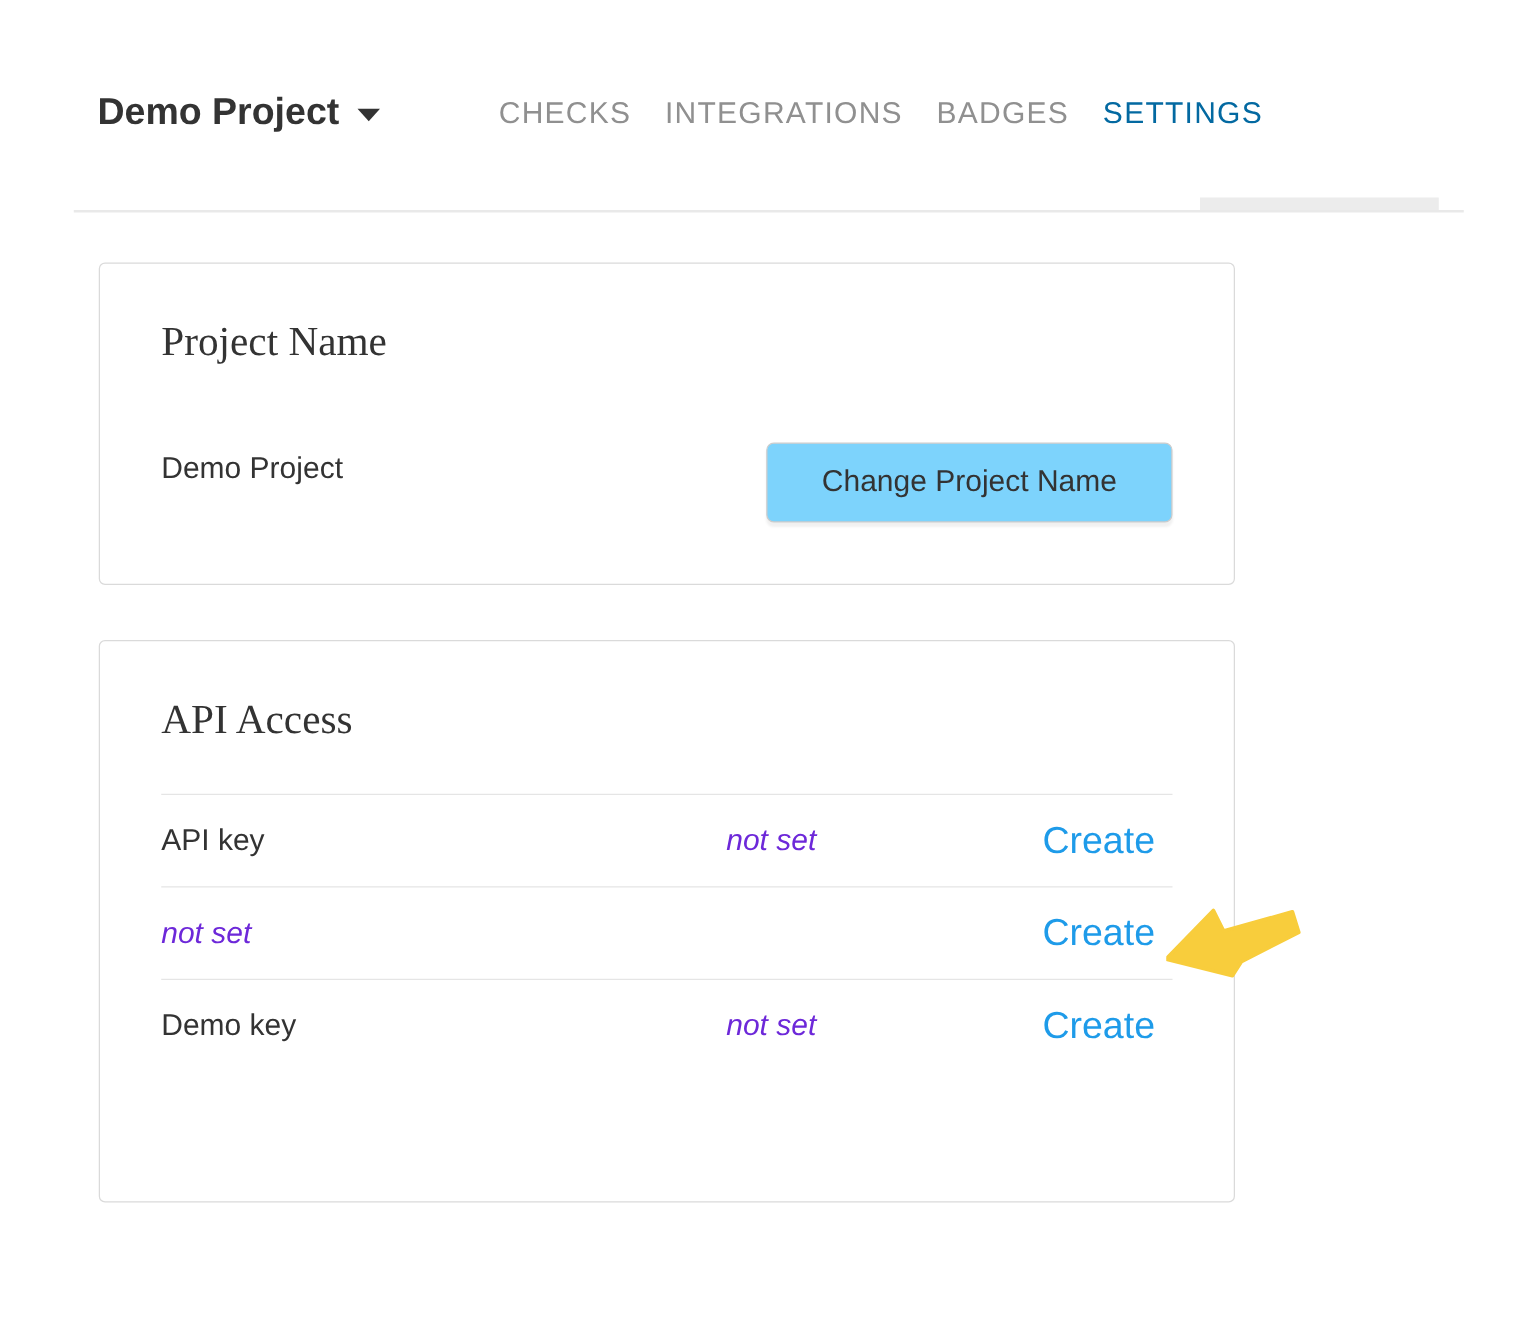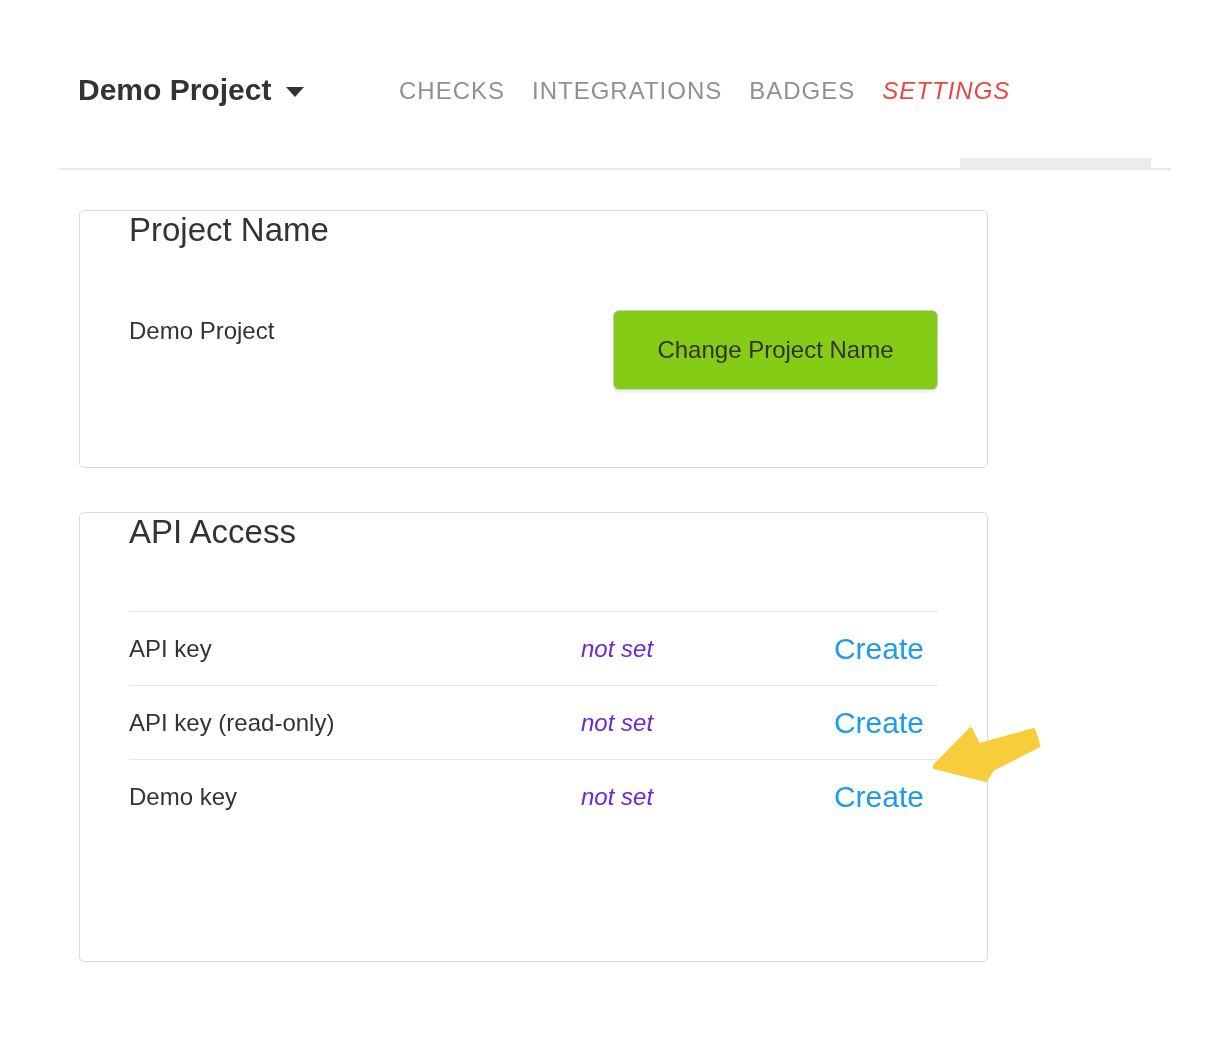--- a/index.html
+++ b/index.html
@@ -45,21 +45,21 @@
     gap: 27px;
   }
   .nav-tab {
     font-size: 24px;
     letter-spacing: 1px;
     color: #909090;
     line-height: 26px;
     white-space: nowrap;
     cursor: pointer;
   }
-  .nav-tab.active { color: #ef4444; font-style: italic; }
+  .nav-tab.active { color: #0369a1; }
   .active-tab-indicator {
     position: absolute;
     left: 960px;
     top: 158px;
     width: 191px;
     height: 11px;
     background: #ececec;
   }
   .header-divider {
     position: absolute;
@@ -76,54 +76,56 @@
     left: 79px;
     width: 909px;
     background: #ffffff;
     border: 1px solid #dadada;
     border-radius: 5px;
     padding: 0 49px;
   }
   .card-project-name { top: 210px; height: 258px; }
   .card-api-access   { top: 512px; height: 450px; }
   .card-title {
+    margin-top: 44px;
     font-size: 33px;
     font-weight: 400;
     color: #333333;
     line-height: 38px;
+    font-family: Liberation Serif, serif;
   }
 
   
   .name-row {
     margin-top: 61px;
     display: flex;
     justify-content: space-between;
     align-items: flex-start;
   }
   .current-name {
     font-size: 24px;
     color: #333333;
     margin-top: 7px;
   }
   .btn-default {
     min-width: 325px;
-    height: 80px;
-    background: #84cc16;
+    height: 64px;
+    background: #7dd3fc;
     border: 1px solid #cccccc;
     border-radius: 6px;
     font-family: "Liberation Sans", sans-serif;
     font-size: 24px;
     color: #333333;
     box-shadow: 0 3px 2px rgba(0,0,0,0.06);
     cursor: pointer;
     padding: 0 30px;
   }
 
   
-  .api-table { margin-top: 60px; }
+  .api-table { margin-top: 40px; }
   .api-row {
     display: flex;
     align-items: center;
     height: 74px;
     border-top: 1px solid #e5e5e5;
   }
   .api-row .key-label {
     width: 452px;
     font-size: 24px;
     color: #333333;
@@ -191,21 +193,20 @@
 
   <div class="api-table">
 
     <div class="api-row">
       <span class="key-label">API key</span>
       <span class="key-value">not set</span>
       <span class="key-action"><a>Create</a></span>
     </div>
 
     <div class="api-row">
-      <span class="key-label">API key (read-only)</span>
       <span class="key-value">not set</span>
       <span class="key-action"><a>Create</a></span>
     </div>
 
     <div class="api-row">
       <span class="key-label">Demo key</span>
       <span class="key-value">not set</span>
       <span class="key-action"><a>Create</a></span>
     </div>
 

